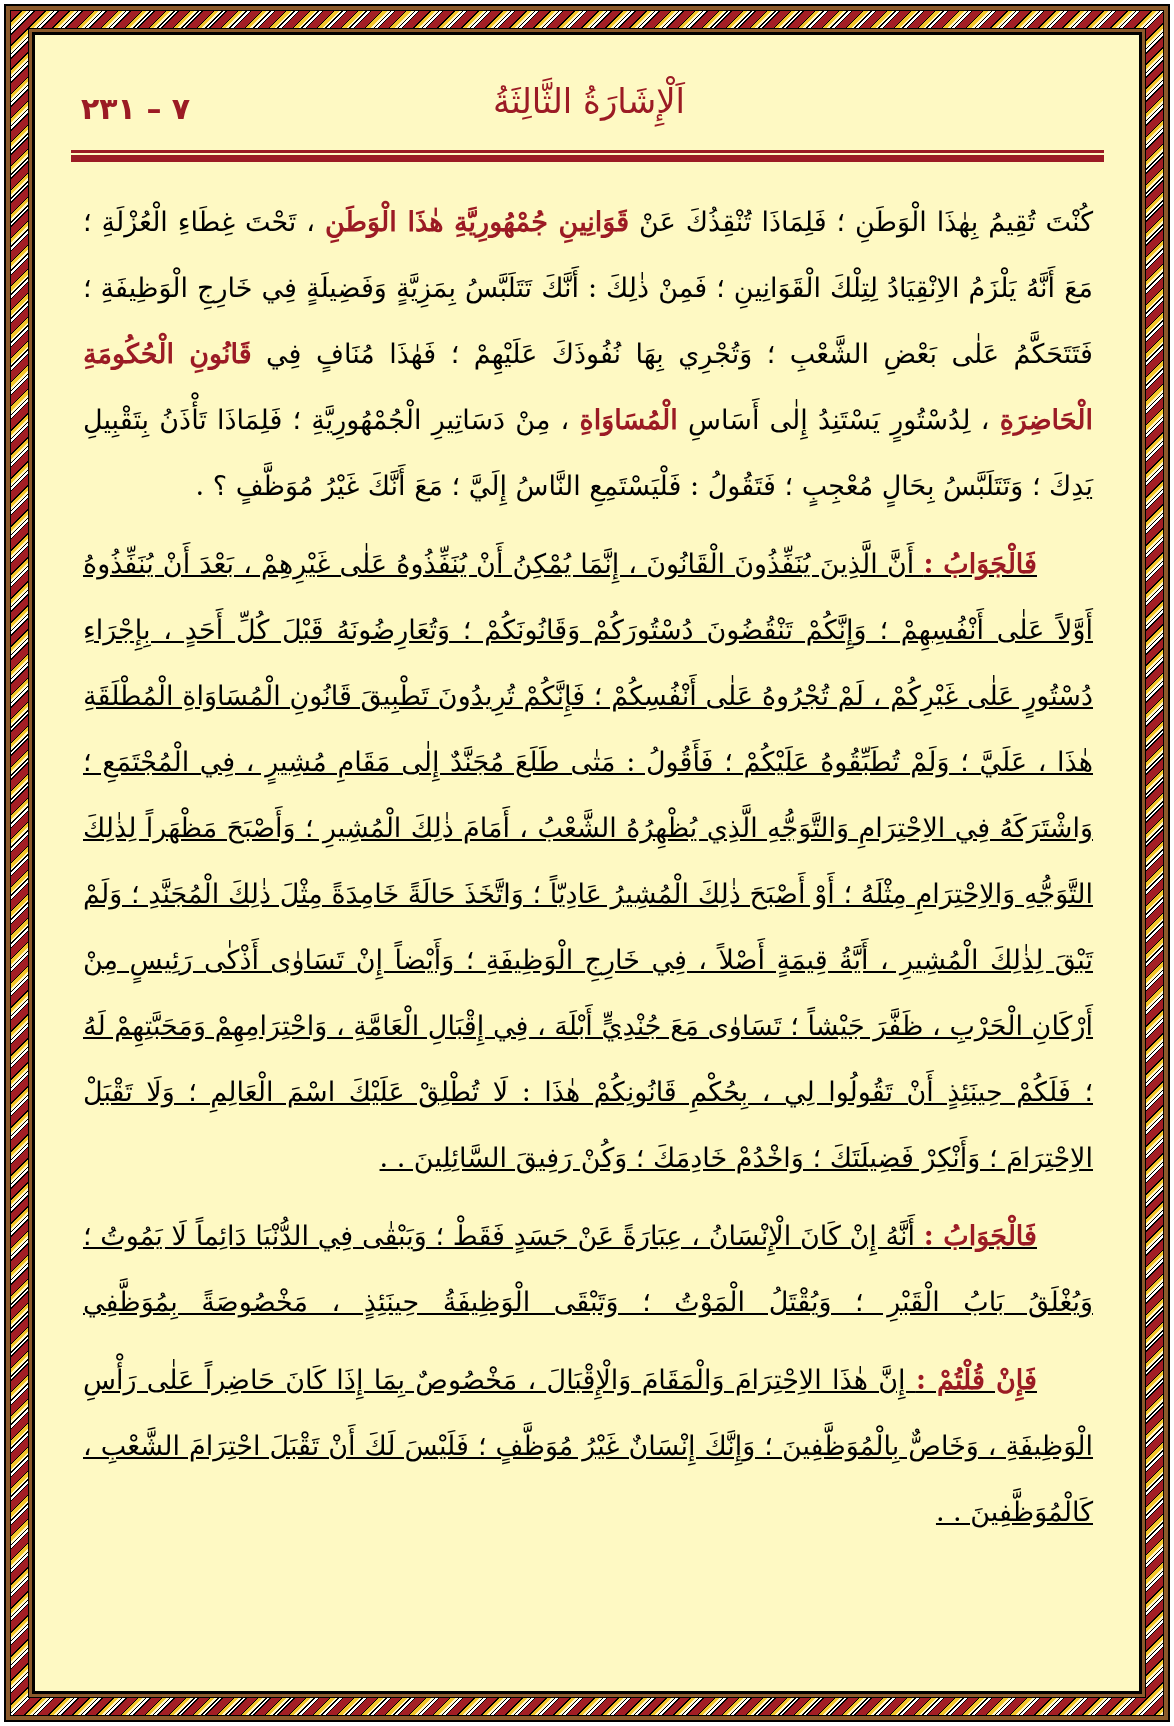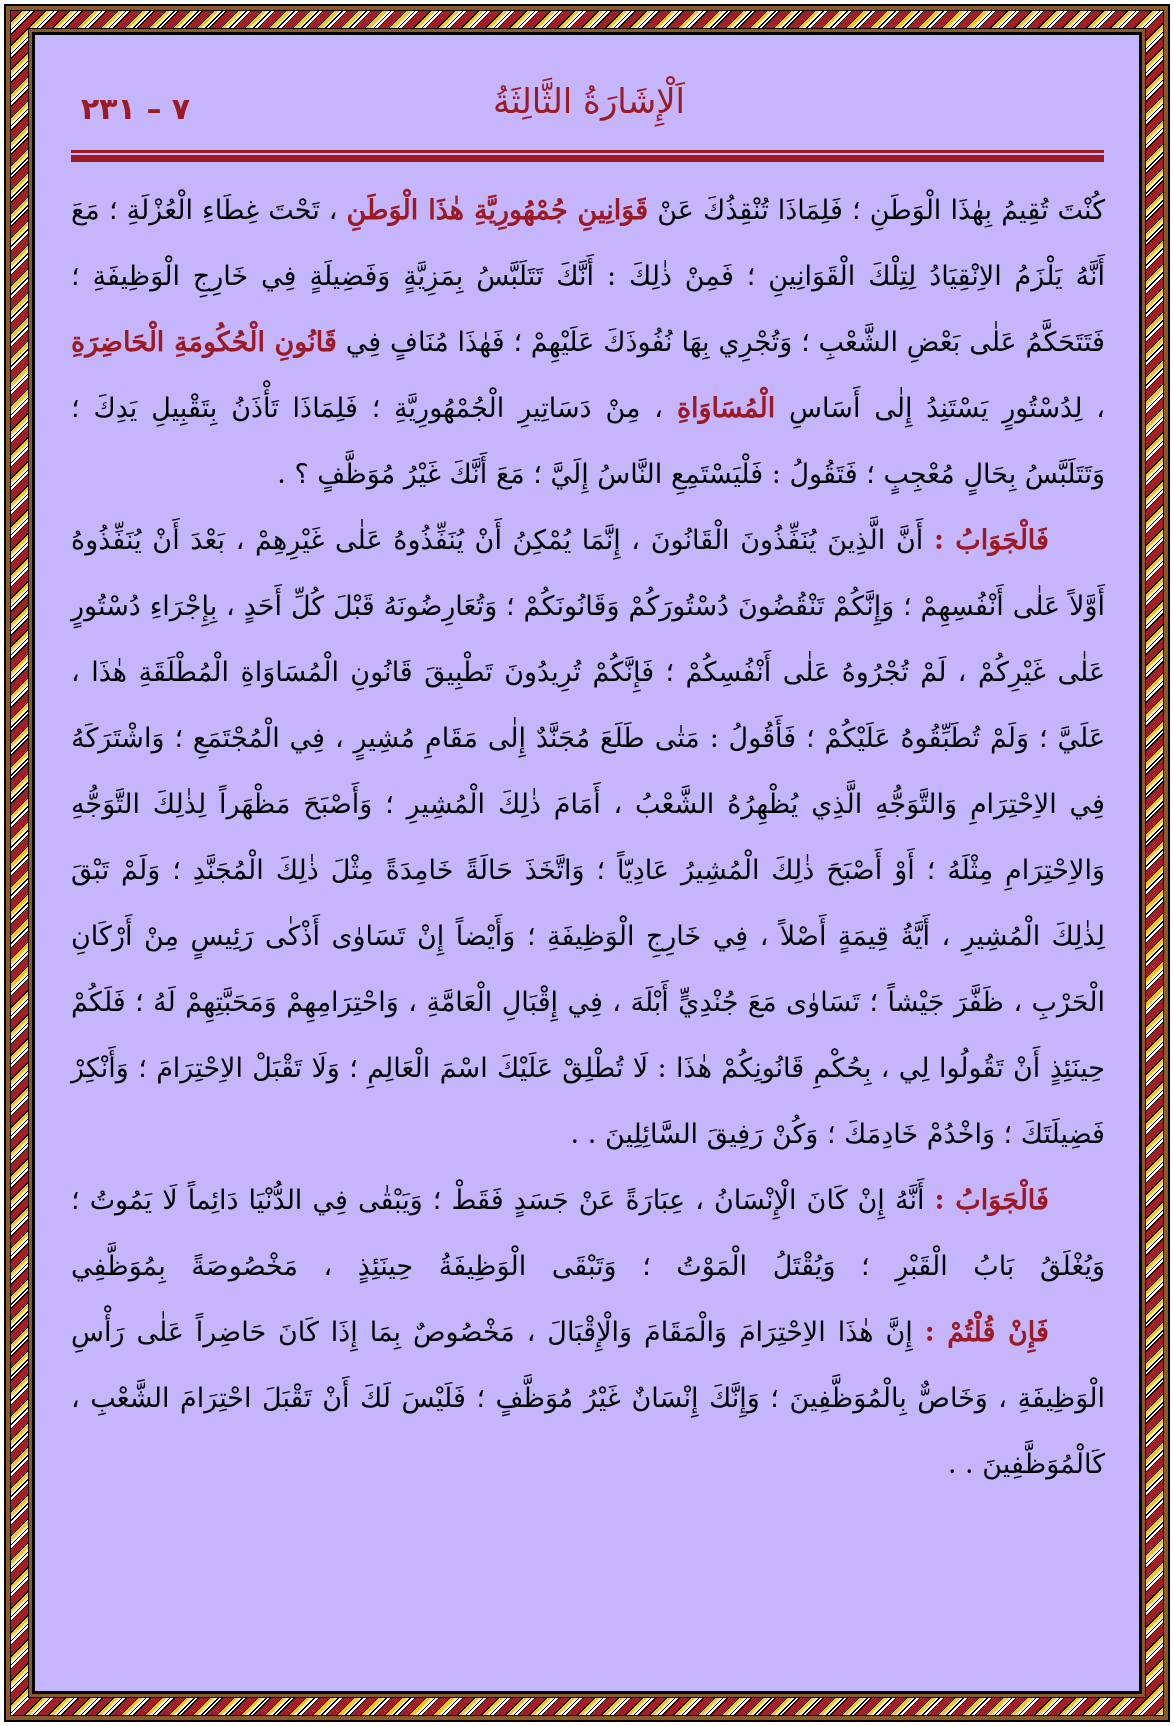--- a/index.html
+++ b/index.html
@@ -38,21 +38,21 @@
     background: #8b5a2b;
   }
   .frame-inner-line {
     position: absolute; left: 32px; top: 32px; right: 32px; bottom: 32px;
     box-sizing: border-box;
     border: 1px solid #000;
     background: #000;
   }
   .page {
     position: absolute; left: 35px; top: 35px; right: 35px; bottom: 35px;
-    background: #c4b5fd;
+    background: #fef9c3;
   }
 
   
   .page-number {
     position: absolute; left: 46px; top: 56px;
     font-family: "DejaVu Sans", sans-serif;
     font-weight: bold; font-size: 30px; color: #9b1b24;
     direction: rtl; letter-spacing: 2px;
   }
   .page-title {
@@ -72,23 +72,23 @@
   }
 
   
   .body-text {
     position: absolute; left: 36px; width: 1034px; top: 142px;
     direction: rtl;
     font-family: "DejaVu Serif", serif;
     font-size: 27px; line-height: 66px; color: #000;
     text-align: justify;
   }
-  .body-text p { margin: 0; text-align-last: right; }
+  .body-text p { margin: 12px; text-align-last: right; }
   .body-text p.last-line-justify { text-align-last: justify; }
-  .para-indent { text-indent: 56px; }
+  .para-indent { text-indent: 56px; text-decoration: underline; }
   .red { color: #9b1b24; font-weight: bold; }
   .label { color: #9b1b24; font-weight: bold; }
 </style>
 </head>
 <body>
 
 <div class="frame-outer"></div>
 <div class="frame-brown1"></div>
 <div class="frame-pattern"></div>
 <div class="frame-brown2"></div>

